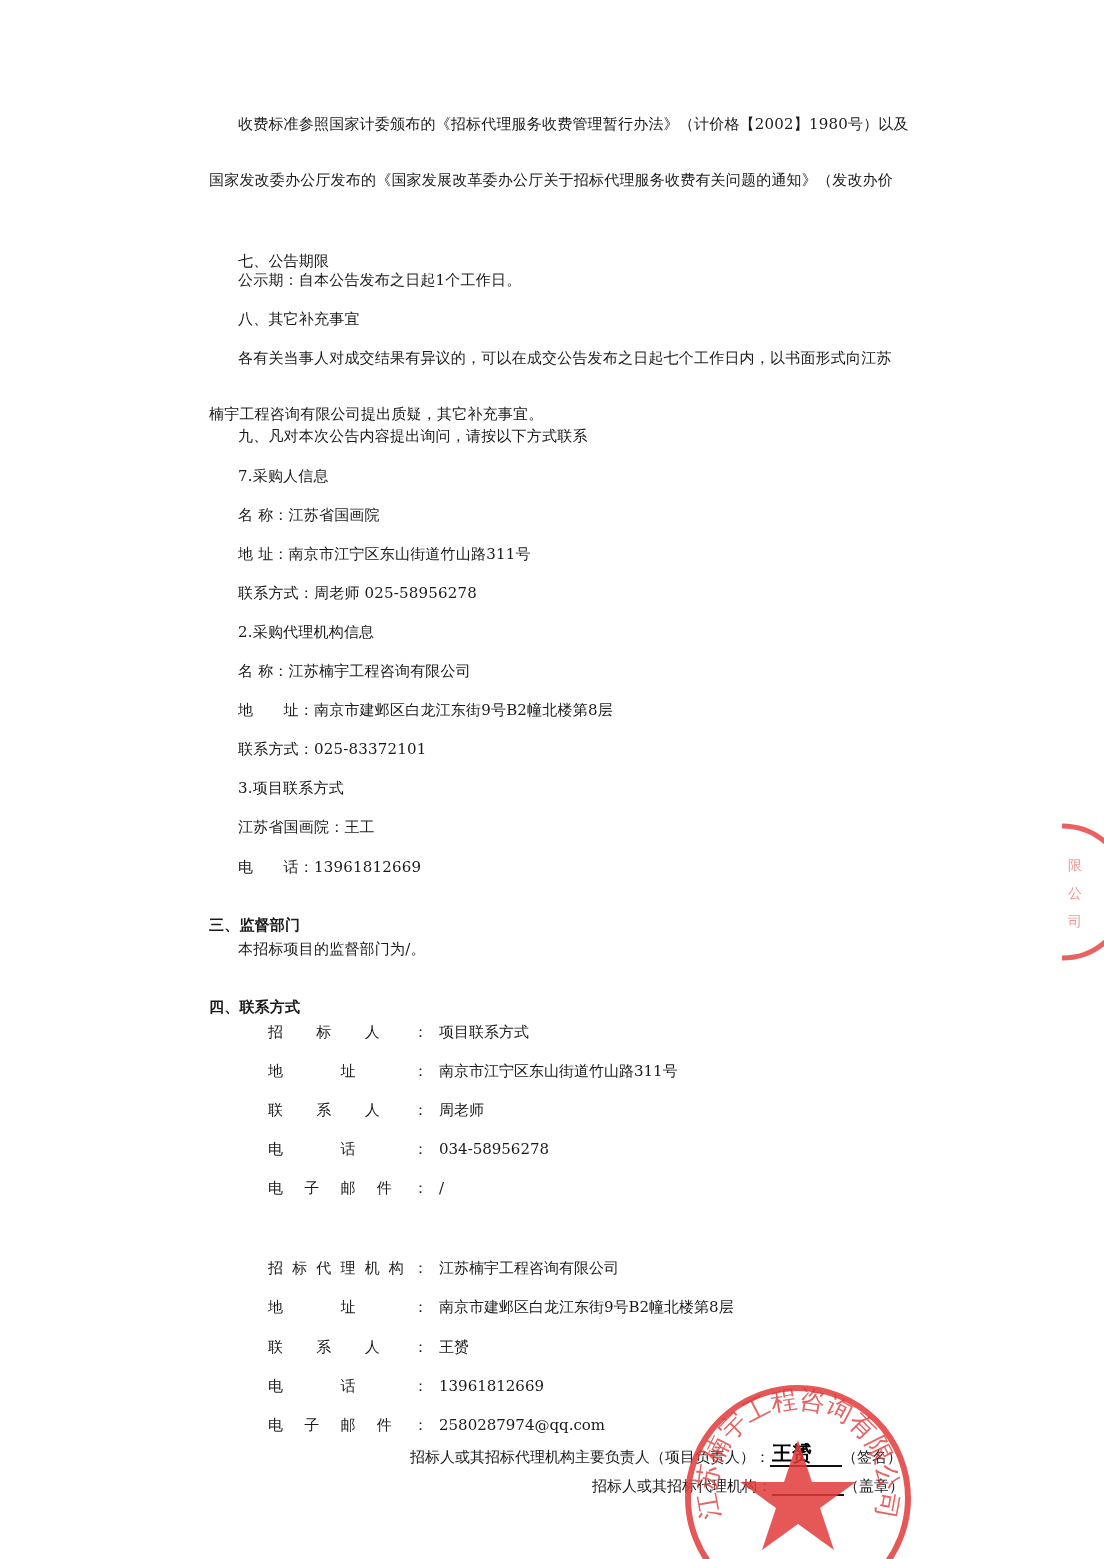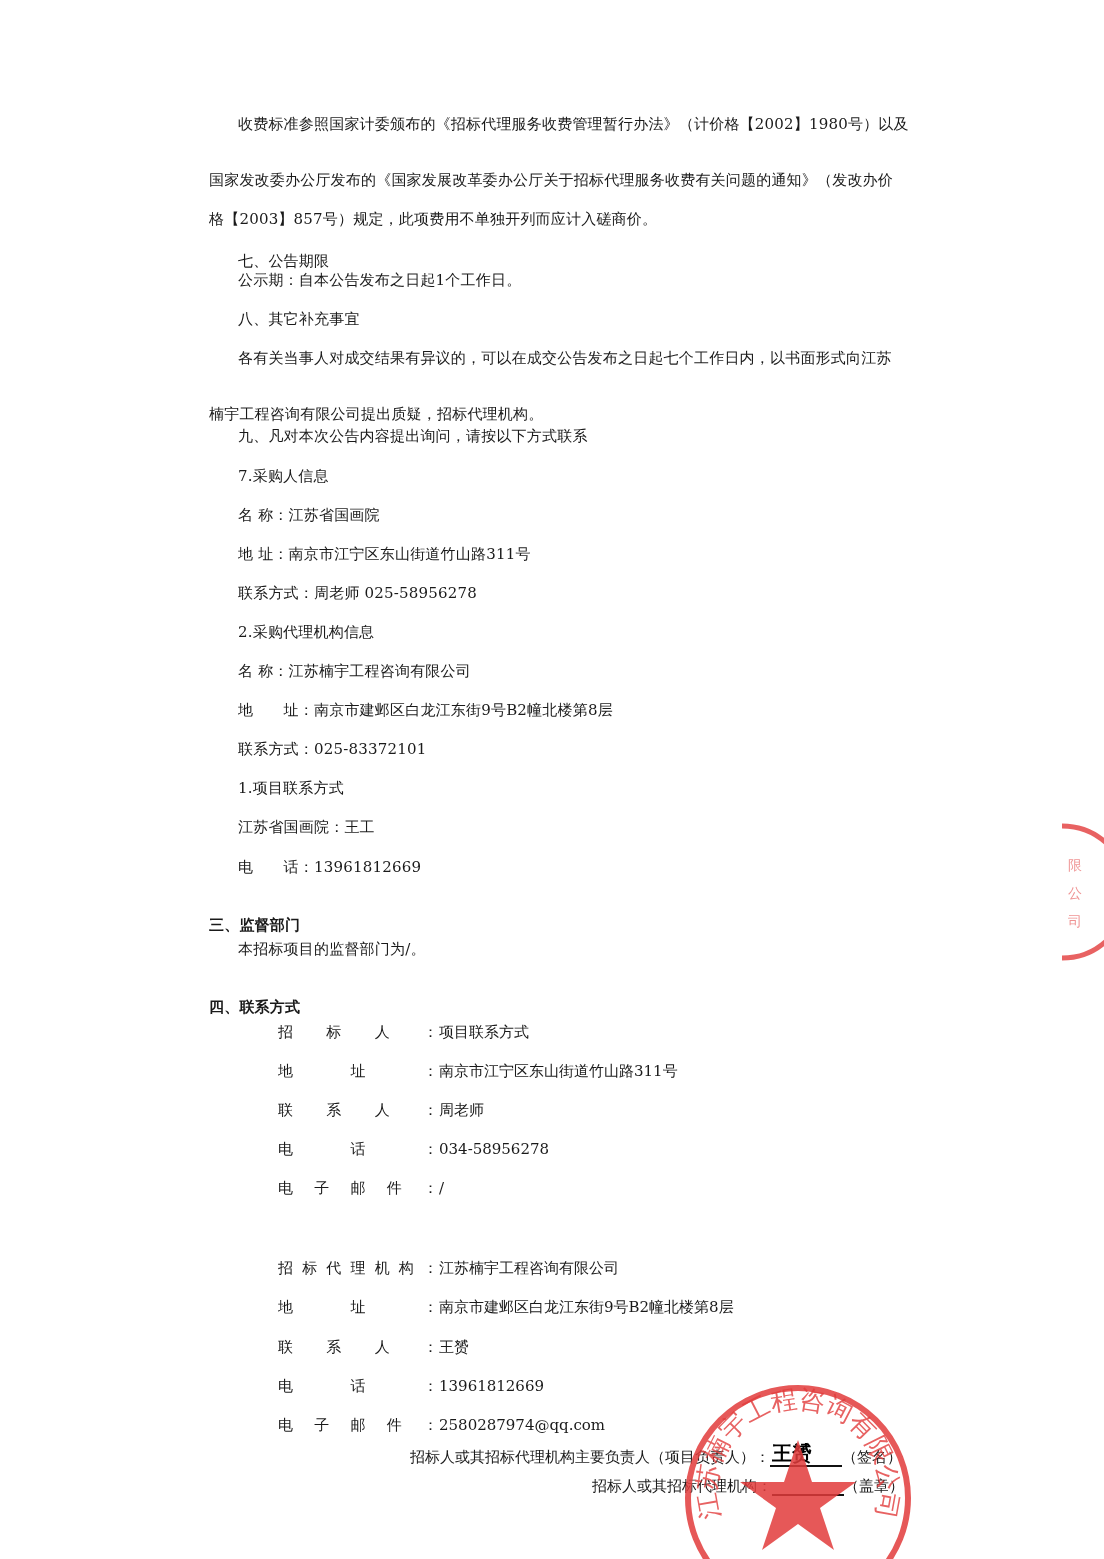--- a/index.html
+++ b/index.html
@@ -11,54 +11,53 @@
     .page { position: absolute; left: 0; top: 0; width: 1104px; height: 1492px; }
     .line {
       position: absolute; font-size: 15px; line-height: 20px; white-space: nowrap;
       letter-spacing: 0.2px;
     }
     .indent { left: 238px; }
     .flush { left: 209px; margin-top: 17px; }
     .bold { font-weight: bold; }
     .just { width: 684px; text-align: justify; text-align-last: justify; }
     .contact-row { position: absolute; left: 268px; font-size: 15px; line-height: 20px; white-space: nowrap; }
-    .contact-label { display: inline-block; width: 160px; text-align: justify; text-align-last: justify; margin-left: 10px; }
+    .contact-label { display: inline-block; width: 160px; text-align: justify; text-align-last: justify; }
     .contact-value { position: absolute; left: 171px; top: 0; }
     .sig-line { position: absolute; font-size: 15px; line-height: 20px; white-space: nowrap; }
     .underline-blank { display: inline-block; width: 72px; border-bottom: 2px solid #111; height: 18px; vertical-align: bottom; position: relative; }
     .signature-mark { position: absolute; left: 2px; top: -4px; font-weight: bold; font-size: 20px; color: #000; font-family: "DejaVu Sans", sans-serif; }
     .stamp { position: absolute; pointer-events: none; }
   </style>
 </head>
 <body>
 
 <div class="page">
 
   <div class="line indent" style="top:114px;">收费标准参照国家计委颁布的《招标代理服务收费管理暂行办法》（计价格【2002】1980号）以及</div>
   <div class="line flush just" style="top:153px;">国家发改委办公厅发布的《国家发展改革委办公厅关于招标代理服务收费有关问题的通知》（发改办价</div>
-  <div class="line flush" style="top:192px;">格【2003】857号）规定，此项费用不单独开列而应计入磋商价。</div>
 
   <div class="line indent" style="top:231px;margin-top:20px;">七、公告期限</div>
   <div class="line indent" style="top:270px;">公示期：自本公告发布之日起1个工作日。</div>
   <div class="line indent" style="top:309px;">八、其它补充事宜</div>
   <div class="line indent" style="top:348px;">各有关当事人对成交结果有异议的，可以在成交公告发布之日起七个工作日内，以书面形式向江苏</div>
-  <div class="line flush" style="top:387px;">楠宇工程咨询有限公司提出质疑，招标代理机构。</div>
+  <div class="line flush" style="top:387px;">楠宇工程咨询有限公司提出质疑，其它补充事宜。</div>
   <div class="line indent" style="top:426px;">九、凡对本次公告内容提出询问，请按以下方式联系</div>
 
   <div class="line indent" style="top:466px;">7.采购人信息</div>
   <div class="line indent" style="top:505px;">名 称：江苏省国画院</div>
   <div class="line indent" style="top:544px;">地 址：南京市江宁区东山街道竹山路311号</div>
   <div class="line indent" style="top:583px;text-align:center;">联系方式：周老师 025-58956278</div>
 
   <div class="line indent" style="top:622px;">2.采购代理机构信息</div>
   <div class="line indent" style="top:661px;">名 称：江苏楠宇工程咨询有限公司</div>
   <div class="line indent" style="top:700px;">地　　址：南京市建邺区白龙江东街9号B2幢北楼第8层</div>
   <div class="line indent" style="top:739px;">联系方式：025-83372101</div>
 
-  <div class="line indent" style="top:778px;">1.项目联系方式</div>
+  <div class="line indent" style="top:778px;">3.项目联系方式</div>
   <div class="line indent" style="top:817px;">江苏省国画院：王工</div>
   <div class="line indent" style="top:857px;">电　　话：13961812669</div>
 
   <div class="line flush bold" style="top:898px;">三、监督部门</div>
   <div class="line indent" style="top:939px;">本招标项目的监督部门为/。</div>
   <div class="line flush bold" style="top:980px;">四、联系方式</div>
 
   <div class="contact-row" style="top:1022px;">
     <span class="contact-label"><span>招标人</span>：</span>
     <span class="contact-value">项目联系方式</span>

